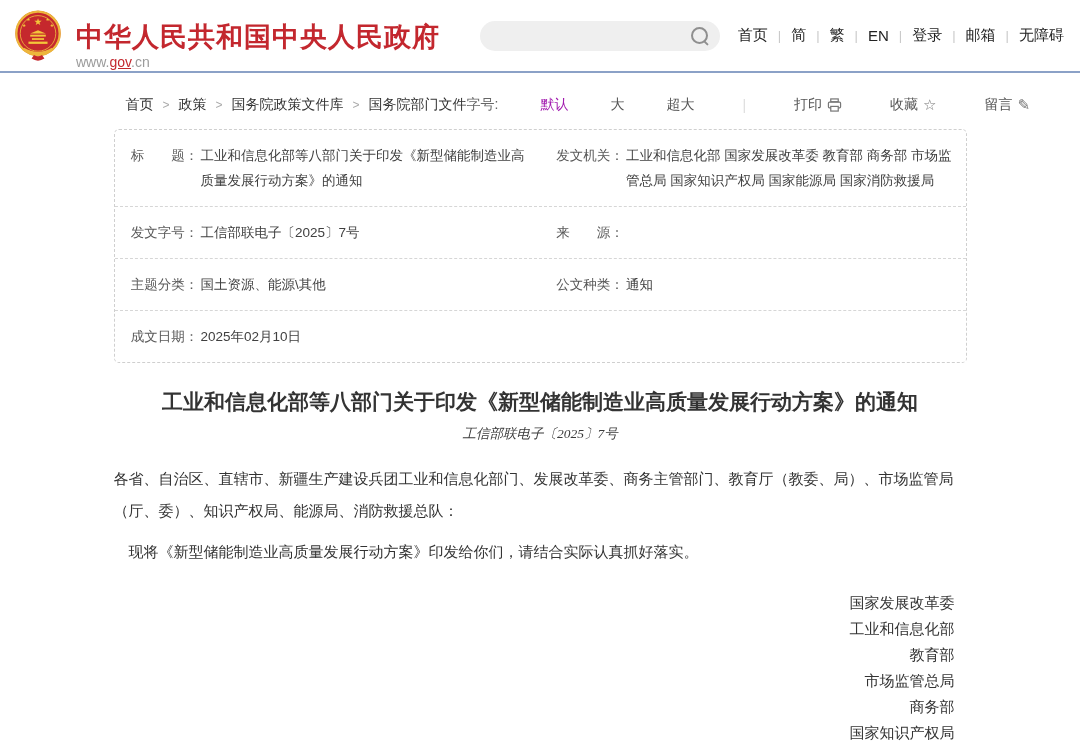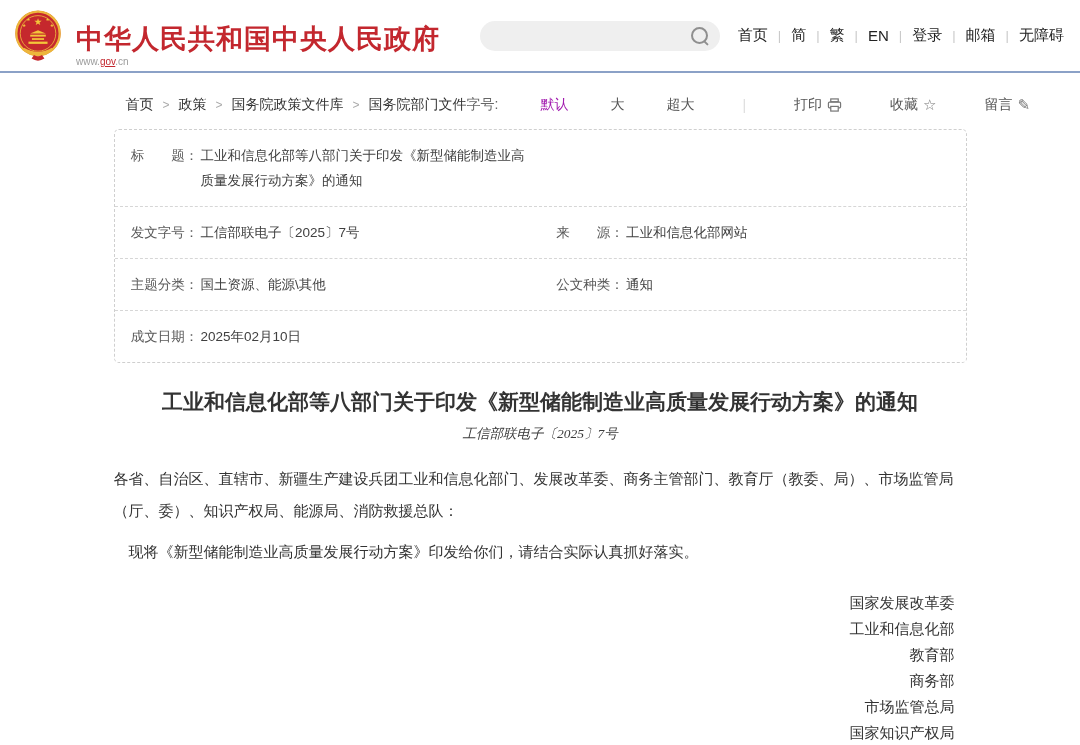--- a/index.html
+++ b/index.html
@@ -4,21 +4,21 @@
 <style>
   html,body{margin:0;padding:0;background:#fff;width:1080px;height:745px;overflow:hidden;
     font-family:"Liberation Sans","DejaVu Sans",sans-serif;-webkit-font-smoothing:antialiased;}
   
   .site-header{height:73px;border-bottom:2px solid #8ba1c7;display:flex;align-items:center;
     padding:0 14px 0 12px;box-sizing:border-box;}
   .brand{display:flex;align-items:center;}
   .emblem{width:52px;height:56px;flex:none;}
   .brand-text{margin-left:12px;}
   .site-title{font-size:27px;font-weight:bold;color:#c3272e;letter-spacing:1px;line-height:30px;margin-top:20px;}
-  .site-url{font-size:10px;color:#9b9b9b;margin-top:2px;}
+  .site-url{font-size:14px;color:#9b9b9b;margin-top:2px;}
   .site-url .gov{color:#c3272e;text-decoration:underline;}
   .header-right{margin-left:auto;display:flex;align-items:center;gap:16px;}
   .search-box{width:216px;height:30px;background:#efefef;border-radius:15px;display:flex;
     align-items:center;padding:0 10px 0 14px;}
   .search-box input{flex:1;border:none;background:transparent;outline:none;font-size:14px;color:#333;min-width:0;}
   .mag{width:13px;height:13px;border:2px solid #8f8f8f;border-radius:50%;position:relative;flex:none;margin-right:2px;}
   .mag::after{content:"";position:absolute;width:2px;height:6px;background:#8f8f8f;left:12px;top:11px;
     transform:rotate(-45deg);border-radius:1px;}
   .top-nav{display:flex;align-items:center;font-size:15px;color:#222;}
   .top-nav .nav-item{padding:0 2px;cursor:pointer;white-space:nowrap;}
@@ -168,29 +168,32 @@
     </span>
   </div>
 </div>
 
 <div class="meta-box">
   <div class="meta-row">
     <div class="meta-cell">
       <span class="meta-label">标　　题：</span>
       <span class="meta-value">工业和信息化部等八部门关于印发《新型储能制造业高质量发展行动方案》的通知</span>
     </div>
+    <div class="meta-cell">
+      <span class="meta-label">发文机关：</span>
+      <span class="meta-value">工业和信息化部 国家发展改革委 教育部 商务部 市场监管总局 国家知识产权局 国家能源局 国家消防救援局</span>
+    </div>
   </div>
   <div class="meta-row">
     <div class="meta-cell">
       <span class="meta-label">发文字号：</span>
       <span class="meta-value">工信部联电子〔2025〕7号</span>
     </div>
     <div class="meta-cell">
       <span class="meta-label">来　　源：</span>
-      <span class="meta-value">工业和信息化部网站</span>
     </div>
   </div>
   <div class="meta-row">
     <div class="meta-cell">
       <span class="meta-label">主题分类：</span>
       <span class="meta-value">国土资源、能源\其他</span>
     </div>
     <div class="meta-cell">
       <span class="meta-label">公文种类：</span>
       <span class="meta-value">通知</span>
@@ -208,18 +211,18 @@
   <div class="doc-title">工业和信息化部等八部门关于印发《新型储能制造业高质量发展行动方案》的通知</div>
   <div class="doc-number">工信部联电子〔2025〕7号</div>
   <div class="doc-body">
     <p>各省、自治区、直辖市、新疆生产建设兵团工业和信息化部门、发展改革委、商务主管部门、教育厅（教委、局）、市场监管局（厅、委）、知识产权局、能源局、消防救援总队：</p>
     <p class="indent">现将《新型储能制造业高质量发展行动方案》印发给你们，请结合实际认真抓好落实。</p>
   </div>
   <div class="signatures">
     <div>国家发展改革委</div>
     <div>工业和信息化部</div>
     <div>教育部</div>
+    <div>市场监管总局</div>
     <div>商务部</div>
-    <div>市场监管总局</div>
     <div>国家知识产权局</div>
 
   </div>
 </div>
 
 </body></html>

